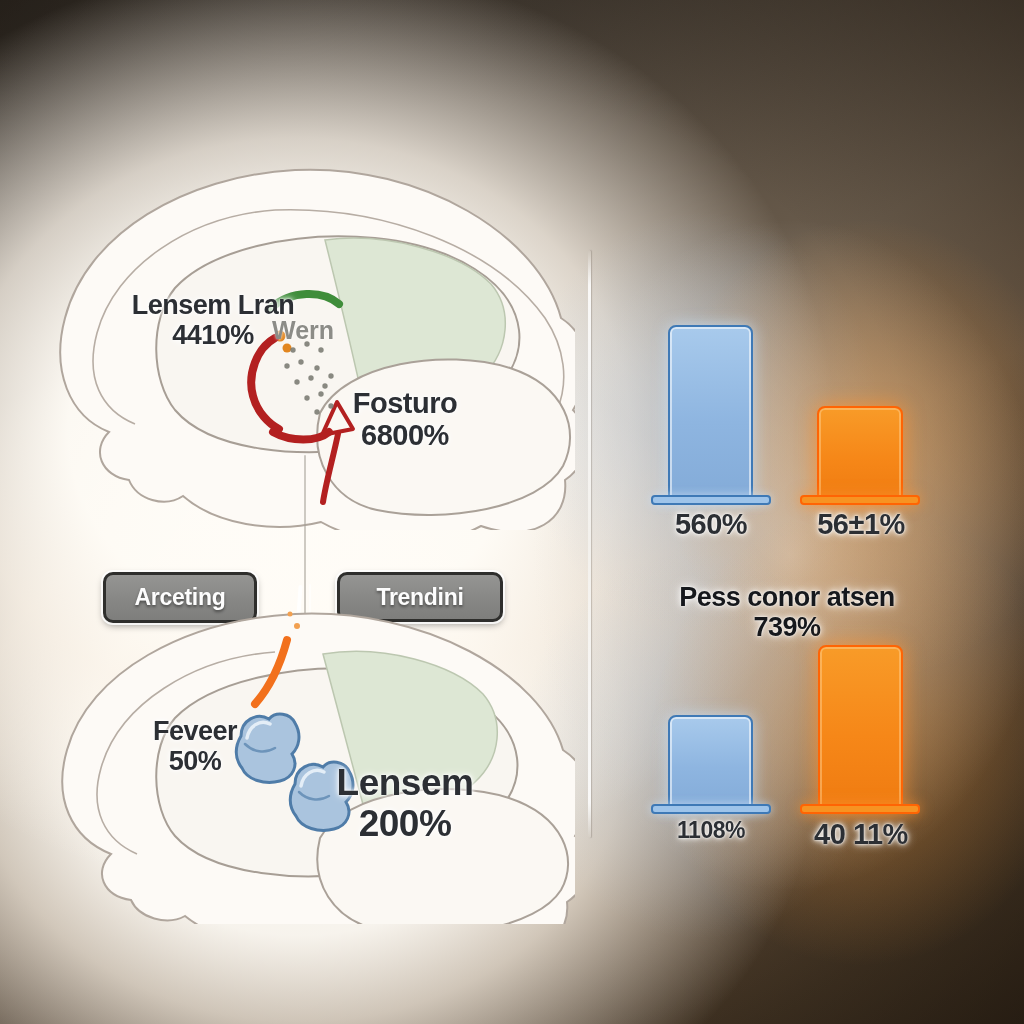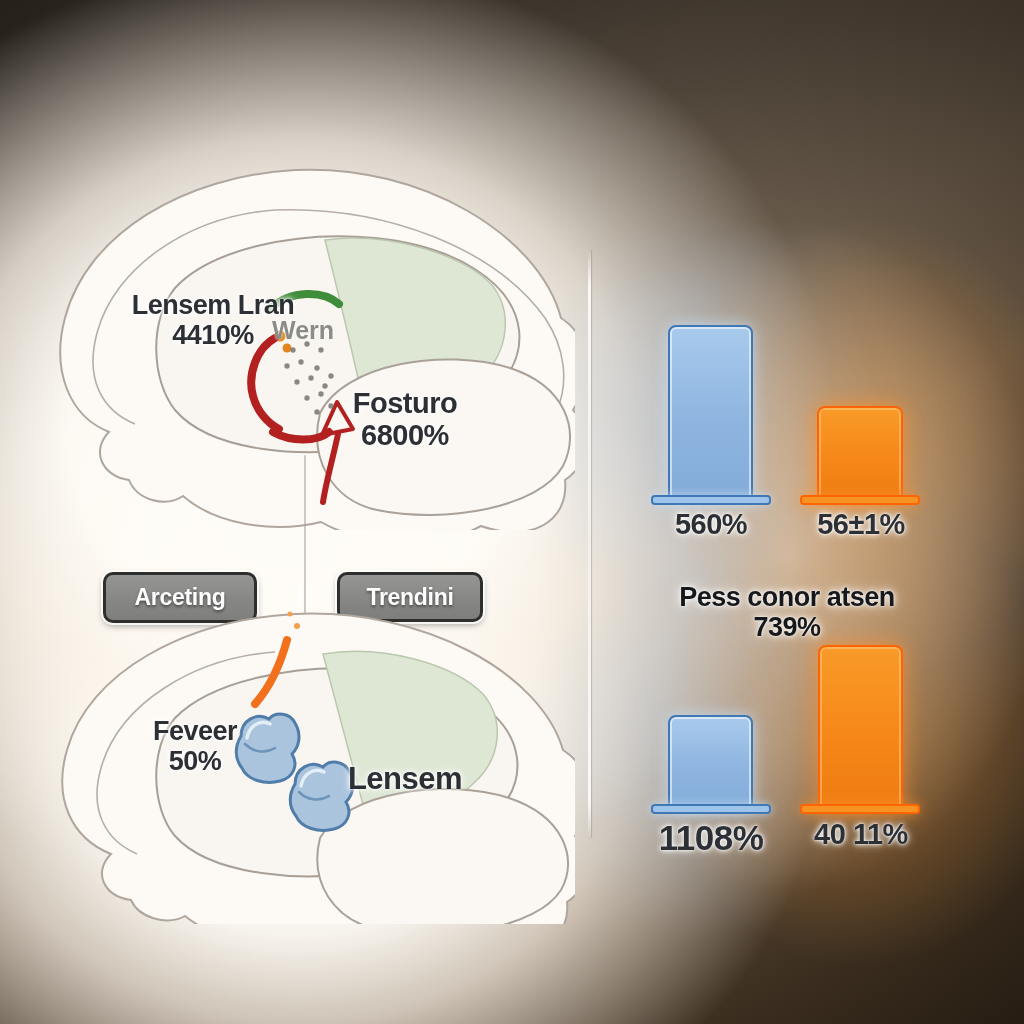--- a/index.html
+++ b/index.html
@@ -112,21 +112,21 @@
     <div>6800%</div>
   </div>
 
   <div class="trail" style="left:304px;top:455px;width:2px;height:205px;"></div>
   <div class="beam" style="left:296px;top:585px;width:4px;height:74px;transform:rotate(4deg);"></div>
   <div class="beam" style="left:309px;top:584px;width:2px;height:78px;opacity:.7;"></div>
 
   <div class="tagbox" style="left:103px;top:572px;width:154px;height:51px;">
     <span>Arceting</span>
   </div>
-  <div class="tagbox" style="left:337px;top:572px;width:146px;height:50px;">
+  <div class="tagbox" style="left:337px;top:572px;width:166px;height:50px;">
     <span>Trendini</span>
   </div>
 
   <svg class="abs" style="left:25px;top:592px;" width="550" height="332" viewBox="0 0 550 332">
     <path d="M 270 22 C 160 28 64 80 42 158 C 28 206 46 246 86 262 C 68 280 78 304 106 308 C 114 326 142 334 160 324 C 192 350 250 360 298 350 C 340 372 414 376 458 354 C 510 370 546 348 542 310 C 566 294 570 262 550 244 C 572 212 566 176 538 158 C 516 82 400 16 270 22 Z" fill="#fdfaf6" stroke="#b0a69d" stroke-width="2"></path>
     <path d="M 250 60 C 168 66 94 112 76 176 C 64 218 80 248 112 262" fill="none" stroke="#b7ada4" stroke-width="1.6"></path>
     <path d="M 150 126 C 185 90 270 70 350 78 C 430 86 486 120 492 166 C 498 214 444 258 360 276 C 276 294 184 282 150 244 C 126 216 124 156 150 126 Z" fill="#f9f6f1" stroke="#a79e95" stroke-width="2"></path>
     <path d="M 298 62 C 358 52 428 72 458 102 C 480 128 476 166 450 190 C 422 218 376 226 340 220 C 326 168 312 114 298 62 Z" fill="#dde7d4" stroke="#bcc7b0" stroke-width="1.5"></path>
     <path d="M 295 246 C 320 200 420 186 484 206 C 538 224 554 266 536 298 C 512 336 424 350 354 338 C 308 328 284 290 295 246 Z" fill="#fbf8f3" stroke="#aaa198" stroke-width="2"></path>
 
@@ -142,22 +142,23 @@
       <path d="M 10 26 C 10 10 26 2 38 9 C 45 1 59 3 64 13 C 71 25 68 37 61 44 C 68 55 62 68 49 71 C 34 75 16 70 11 58 C 3 48 4 36 10 26 Z" fill="#aac4de" stroke="#4f7ca8" stroke-width="3"></path>
       <path d="M 16 28 C 18 16 29 9 39 14" fill="none" stroke="#e4eef7" stroke-width="3.5" stroke-linecap="round"></path>
       <path d="M 14 34 C 22 42 34 44 44 38" fill="none" stroke="#6d94ba" stroke-width="2.5" stroke-linecap="round"></path>
     </g>
   </svg>
 
   <div class="abs lbl" style="left:128px;top:716px;width:134px;font-size:27px;">
     <div>Feveer</div>
     <div>50%</div>
   </div>
-  <div class="abs lbl" style="left:335px;top:762px;width:140px;font-size:31px;text-align:center;">
+  <div class="abs lbl" style="left:335px;top:762px;width:140px;font-size:37px;text-align:center;">
     <div>Lensem</div>
+    <div>200%</div>
   </div>
 
   <div class="divider" style="left:588px;top:250px;height:588px;"></div>
 
 
   <div class="bar bar-blue" style="left: 668px; bottom: 521px; width: 85px; height: 178px;"></div>
   <div class="base base-blue" style="left:651px;top:495px;"></div>
   <div class="bar bar-orange" style="left: 817px; bottom: 521px; width: 86px; height: 97px;"></div>
   <div class="base base-orange" style="left:800px;top:495px;"></div>
 
@@ -167,16 +168,16 @@
   <div class="abs heading" style="left:637px;top:583px;width:300px;font-size:27px;">
     <div>Pess conor atsen</div>
     <div>739%</div>
   </div>
 
   <div class="bar bar-blue" style="left: 668px; bottom: 212px; width: 85px; height: 97px;"></div>
   <div class="base base-blue" style="left:651px;top:804px;"></div>
   <div class="bar bar-orange" style="left: 818px; bottom: 212px; width: 85px; height: 167px;"></div>
   <div class="base base-orange" style="left:800px;top:804px;"></div>
 
-  <div class="abs lbl" style="left:646px;top:818px;width:130px;font-size:35px;">1108%</div>
+  <div class="abs lbl" style="left:646px;top:818px;width:130px;font-size:23px;">1108%</div>
   <div class="abs lbl" style="left:794px;top:818px;width:134px;font-size:29px;">40 11%</div>
 
 </div>
 
 </body></html>

